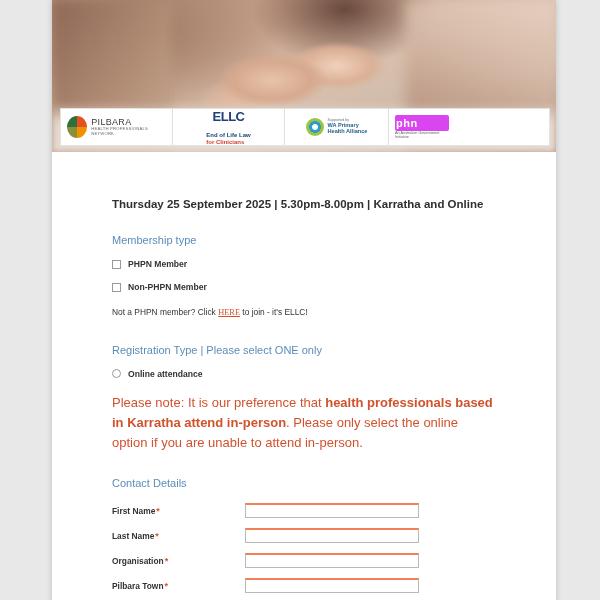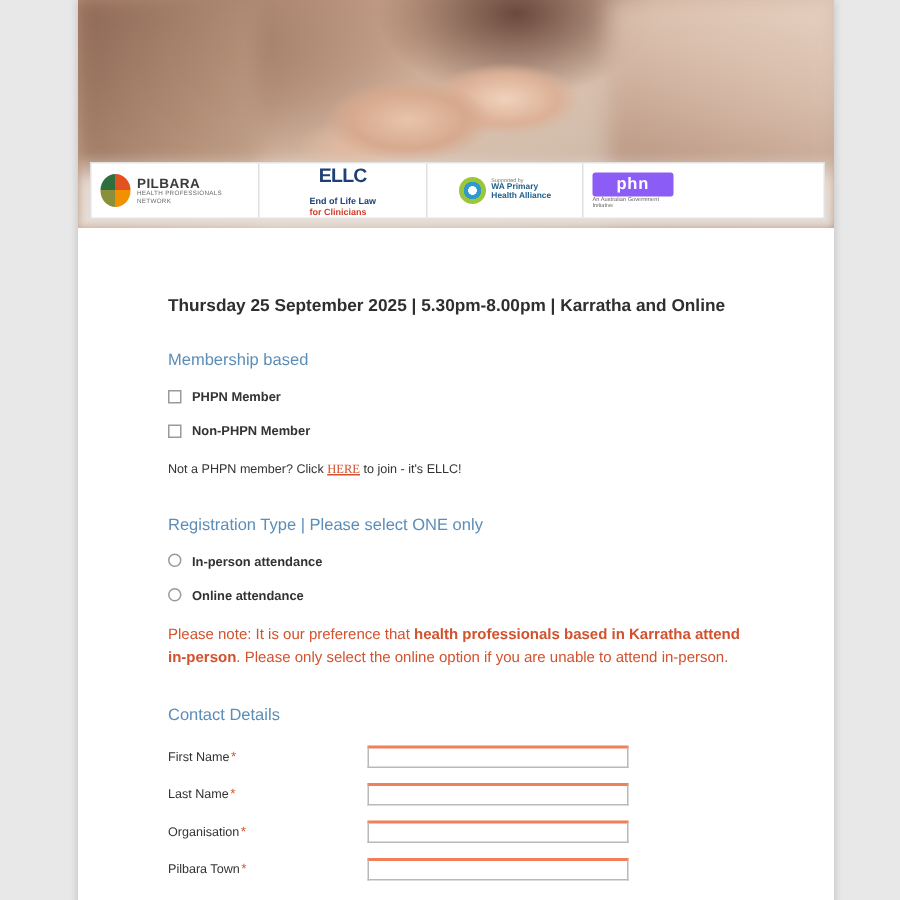--- a/index.html
+++ b/index.html
@@ -93,41 +93,41 @@
   .logo-pilbara { width: 112px; }
   .logo-ellc    { width: 112px; flex-direction: column; }
   .logo-wa      { width: 104px; }
   .logo-phn     { width: 66px; }
 
   .mark-pilbara {
     width: 22px; height: 22px; border-radius: 50%;
     background: conic-gradient(#e2511e 0deg 90deg, #f29100 90deg 180deg, #8a8f3a 180deg 270deg, #2f6f3e 270deg 360deg);
   }
   .pilbara-txt { line-height: 1.05; }
-  .pilbara-txt .l1 { font-size: 9px; font-weight: bold; color: #3b3b3b; letter-spacing: .3px; }
+  .pilbara-txt .l1 { font-size: 9px; font-weight: normal; color: #3b3b3b; letter-spacing: .3px; }
   .pilbara-txt .l2 { font-size: 4.2px; color: #6a6a6a; letter-spacing: .2px; }
 
   .ellc-mark { font-size: 13px; font-weight: bold; color: #1f3f77; letter-spacing: -.5px; }
   .ellc-rule { width: 1px; height: 18px; background: #1f3f77; margin: 0 3px; }
   .ellc-txt { line-height: 1.1; }
   .ellc-txt .l1 { font-size: 6px; font-weight: bold; color: #1f3f77; }
   .ellc-txt .l2 { font-size: 6px; color: #d23c2a; font-weight: bold; }
 
   .wa-mark {
     width: 18px; height: 18px; border-radius: 50%;
     background: radial-gradient(circle at 50% 50%, #ffffff 22%, #2e9ad0 24%, #2e9ad0 45%, #9bc63b 47%, #9bc63b 70%, #f07d1e 72%);
   }
   .wa-txt { line-height: 1.05; }
   .wa-txt .l0 { font-size: 3.6px; color: #777; }
   .wa-txt .l1 { font-size: 5.6px; font-weight: bold; color: #1d5f8a; }
   .wa-txt .l2 { font-size: 5.6px; font-weight: bold; color: #1d5f8a; }
 
   .phn-box {
-    background: #8b5cf6; color: #fff; font-size: 11px; font-weight: bold;
-    padding: 2px 16px; border-radius: 2px; letter-spacing: .5px;
+    background: #d946ef; color: #fff; font-size: 11px; font-weight: bold;
+    padding: 2px 1px; border-radius: 2px; letter-spacing: .5px;
   }
   .phn-sub { font-size: 3.8px; color: #666; line-height: 1.1; }
 
   
   .content { padding: 18px 60px 24px 60px; }
   h1.title {
     margin: 0 0 0 0;
     font-size: 14.5px;
     font-weight: bold;
     color: #d2522e;
@@ -172,37 +172,37 @@
   }
   .note {
     margin-top: 14px;
     font-size: 8.4px;
     color: #333;
     line-height: 1.5;
   }
   .note a { color: #d2522e; text-decoration: underline; font-family: Liberation Serif, serif; }
   .note-red {
     margin-top: 14px;
-    font-size: 10px;
+    font-size: 13px;
     color: #d2522e;
     line-height: 1.55;
   }
   .note-red b { color: #d2522e; }
 
   
   .form { margin-top: 14px; }
   .field-row {
     display: flex;
     align-items: center;
     margin-top: 10px;
   }
   .field-label {
     width: 133px;
     font-size: 8.4px;
-    font-weight: normal;
+    font-weight: bold;
     color: #333;
     flex: 0 0 auto;
   }
   .req { color: #d2522e; font-size: 9px; margin-left: 1px; }
   .field-input {
     width: 174px;
     height: 15px;
     border: 1px solid #b9b9b9;
     border-top: 2px solid #f07f5a;
     background: #fff;
@@ -256,40 +256,36 @@
           <div class="phn-sub">An Australian Government Initiative</div>
         </div>
       </div>
     </div>
   </div>
 
   <div class="content">
 
     <div class="subtitle">Thursday 25 September 2025 | 5.30pm-8.00pm | Karratha and Online</div>
 
-    <div class="section-head">Membership based</div>
+    <div class="section-head">Membership type</div>
 
     <div class="opt-row">
       <div class="cbox"></div>
       <div class="opt-label">PHPN Member</div>
     </div>
 
     <div class="opt-row">
       <div class="cbox"></div>
       <div class="opt-label">Non-PHPN Member</div>
     </div>
 
     <div class="note"><span>Not a PHPN member? Click </span><a href="#">HERE</a><span> to join - it's ELLC!</span></div>
 
     <div class="section-head">Registration Type | Please select ONE only</div>
 
-    <div class="opt-row">
-      <div class="rbtn"></div>
-      <div class="opt-label">In-person attendance</div>
-    </div>
 
     <div class="opt-row">
       <div class="rbtn"></div>
       <div class="opt-label">Online attendance</div>
     </div>
 
     <div class="note-red"><span>Please note: It is our preference that </span><b>health professionals based in Karratha attend in-person</b><span>. Please only select the online option if you are unable to attend in-person.</span></div>
 
     <div class="section-head">Contact Details</div>
 

